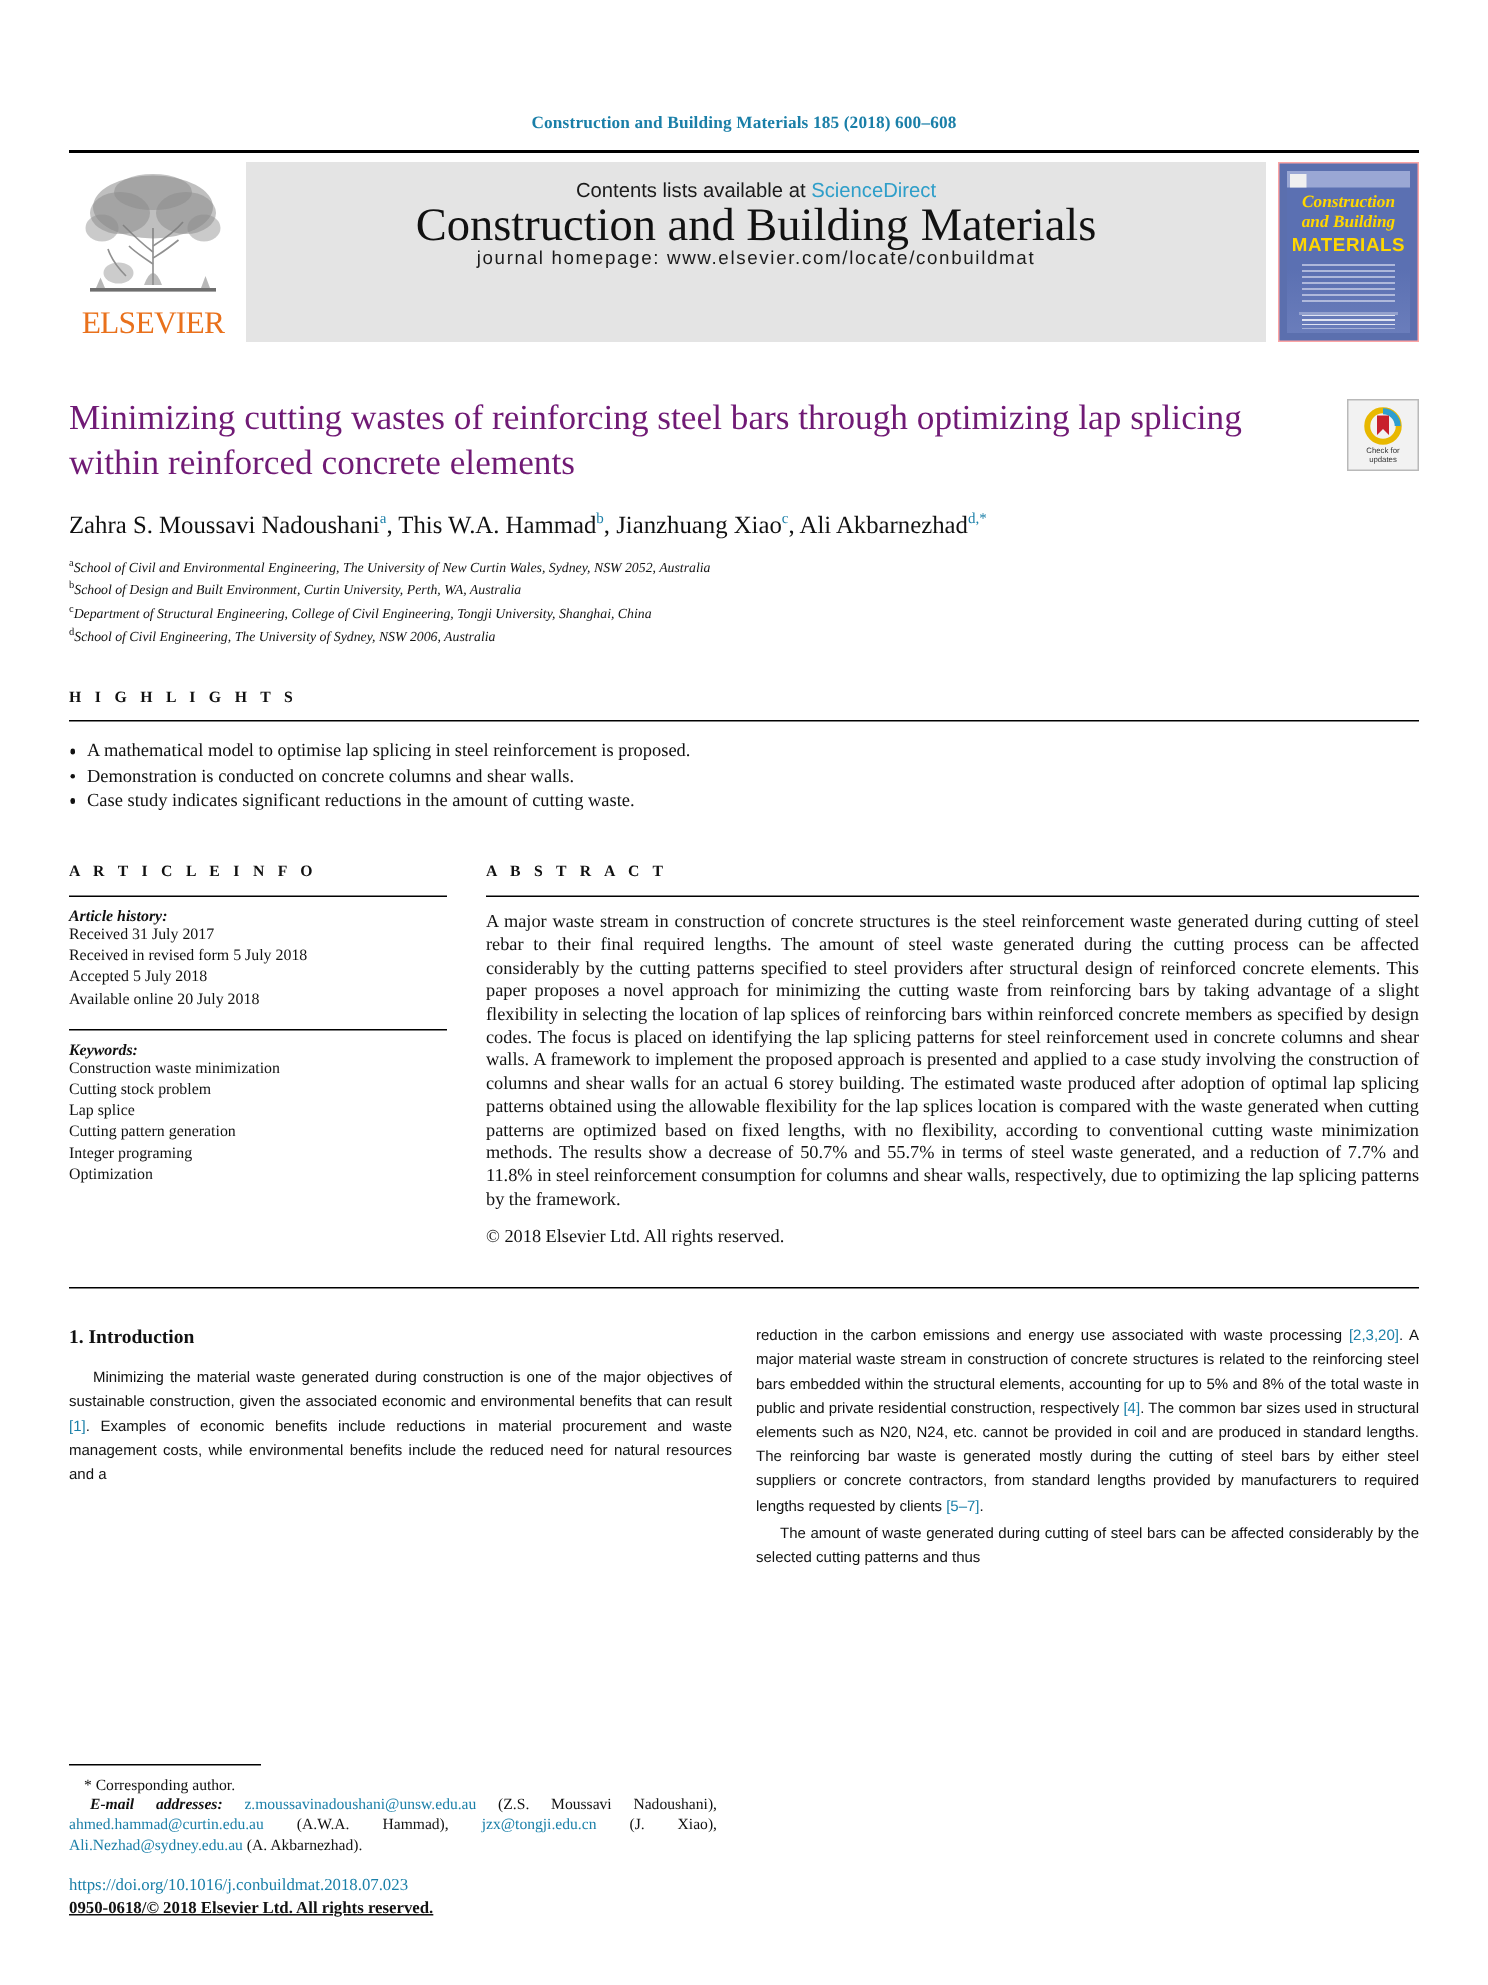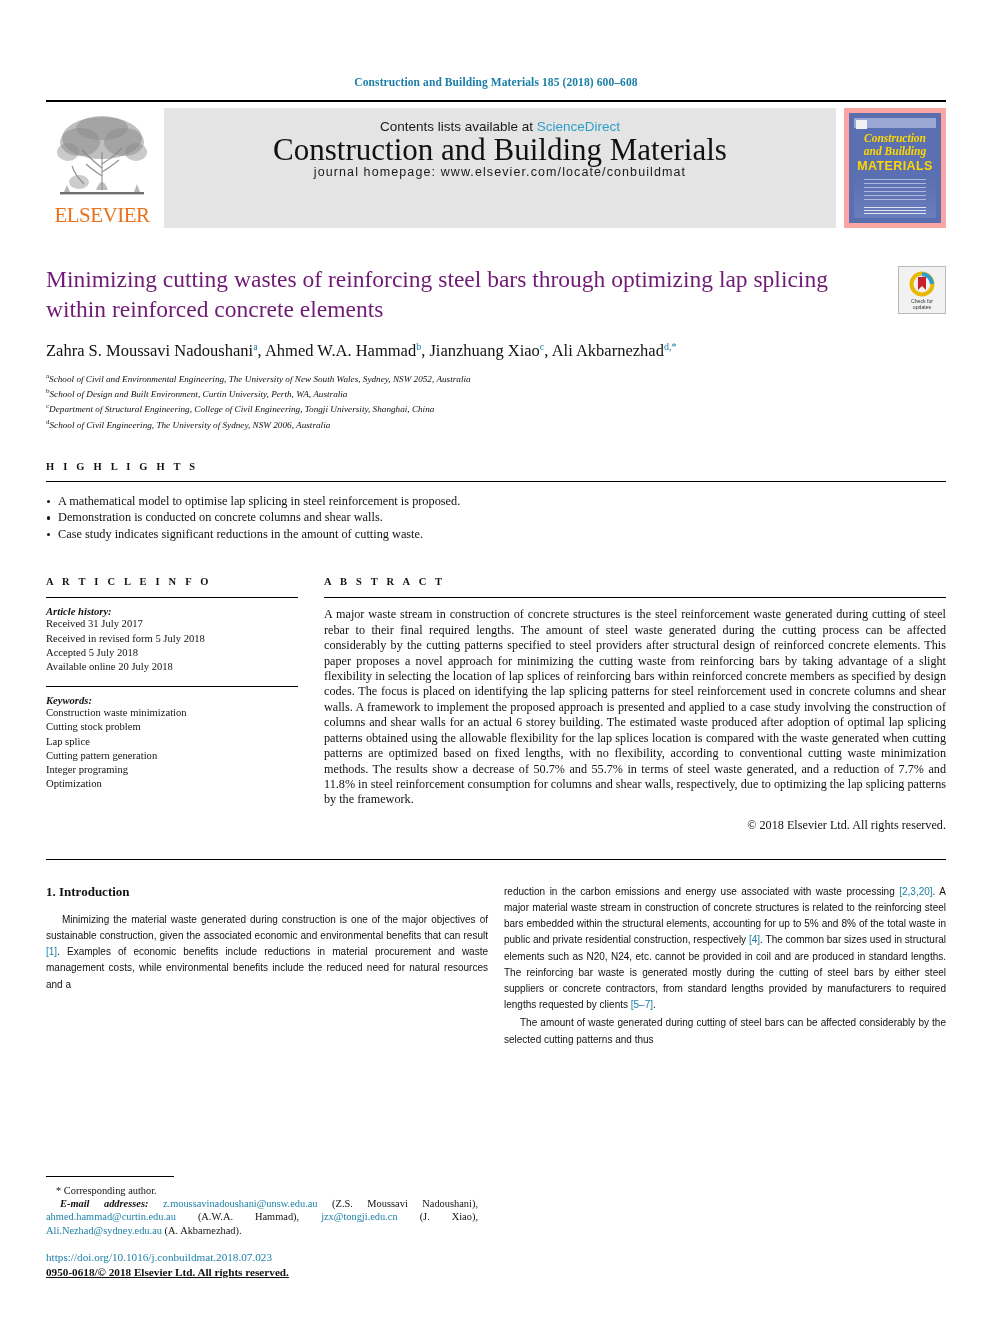--- a/index.html
+++ b/index.html
@@ -89,21 +89,21 @@
   }
   .homepage-line {
     font-family: "Liberation Sans", sans-serif;
     font-size: 12.5px;
     letter-spacing: 1.1px;
     color: #1a1a1a;
   }
   .cover-thumb {
     width: 92px;
     flex: 0 0 92px;
-    border: 5px solid #fca5a5;
+    border: 1px solid #fca5a5;
     background: #5b6fae;
     position: relative;
     overflow: hidden;
   }
   .cover-inner {
     position: absolute;
     inset: 5px 5px 5px 5px;
     background: linear-gradient(180deg,#5b70b2 0%, #5b70b2 60%, #6a7dbb 100%);
     display: flex;
     flex-direction: column;
@@ -283,21 +283,21 @@
     font-family: "Liberation Serif", serif;
     font-size: 12.2px;
     line-height: 15.4px;
     text-align: justify;
     color: #111;
     margin-top: 9px;
   }
   .copyright {
     font-family: "Liberation Serif", serif;
     font-size: 12.2px;
-    text-align: right;
+    text-align: left;
     margin-top: 10px;
     color: #111;
   }
 
   .bottom-rule {
     margin-top: 26px;
     border-top: 1.6px solid #000;
   }
 
   
@@ -436,27 +436,27 @@
       </svg>
       <div class="crossmark-text">
         <span>Check for</span><br>
         <span>updates</span>
       </div>
     </div>
   </div>
 
   <div class="authors">
     <span><span>Zahra S. Moussavi Nadoushani</span><sup>a</sup></span>,
-    <span><span>Ahmed W.A. Hammad</span><sup>b</sup></span>,
+    <span><span>This W.A. Hammad</span><sup>b</sup></span>,
     <span><span>Jianzhuang Xiao</span><sup>c</sup></span>,
     <span><span>Ali Akbarnezhad</span><sup>d,*</sup></span>
   </div>
 
   <div class="affils">
-    <div class="affil"><sup>a</sup><span>School of Civil and Environmental Engineering, The University of New South Wales, Sydney, NSW 2052, Australia</span></div>
+    <div class="affil"><sup>a</sup><span>School of Civil and Environmental Engineering, The University of New Curtin Wales, Sydney, NSW 2052, Australia</span></div>
     <div class="affil"><sup>b</sup><span>School of Design and Built Environment, Curtin University, Perth, WA, Australia</span></div>
     <div class="affil"><sup>c</sup><span>Department of Structural Engineering, College of Civil Engineering, Tongji University, Shanghai, China</span></div>
     <div class="affil"><sup>d</sup><span>School of Civil Engineering, The University of Sydney, NSW 2006, Australia</span></div>
   </div>
 
   <div class="highlights-block">
     <div class="sec-label">H I G H L I G H T S</div>
     <div class="highlights-rule"></div>
     <ul class="highlight-list">
       <li>A mathematical model to optimise lap splicing in steel reinforcement is proposed.</li>

